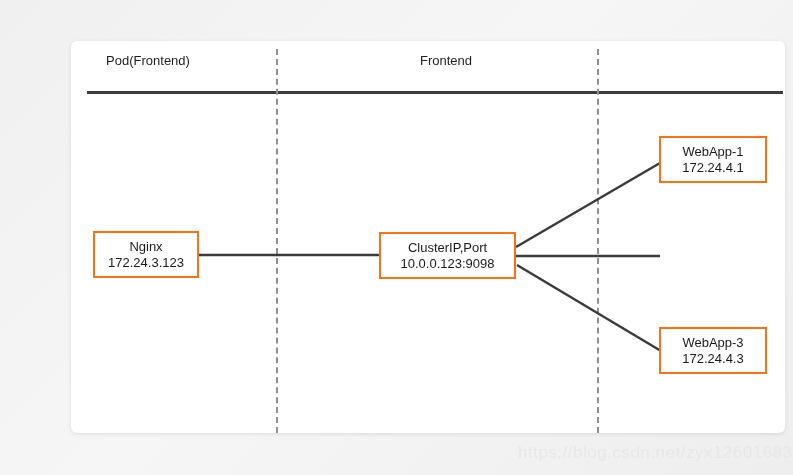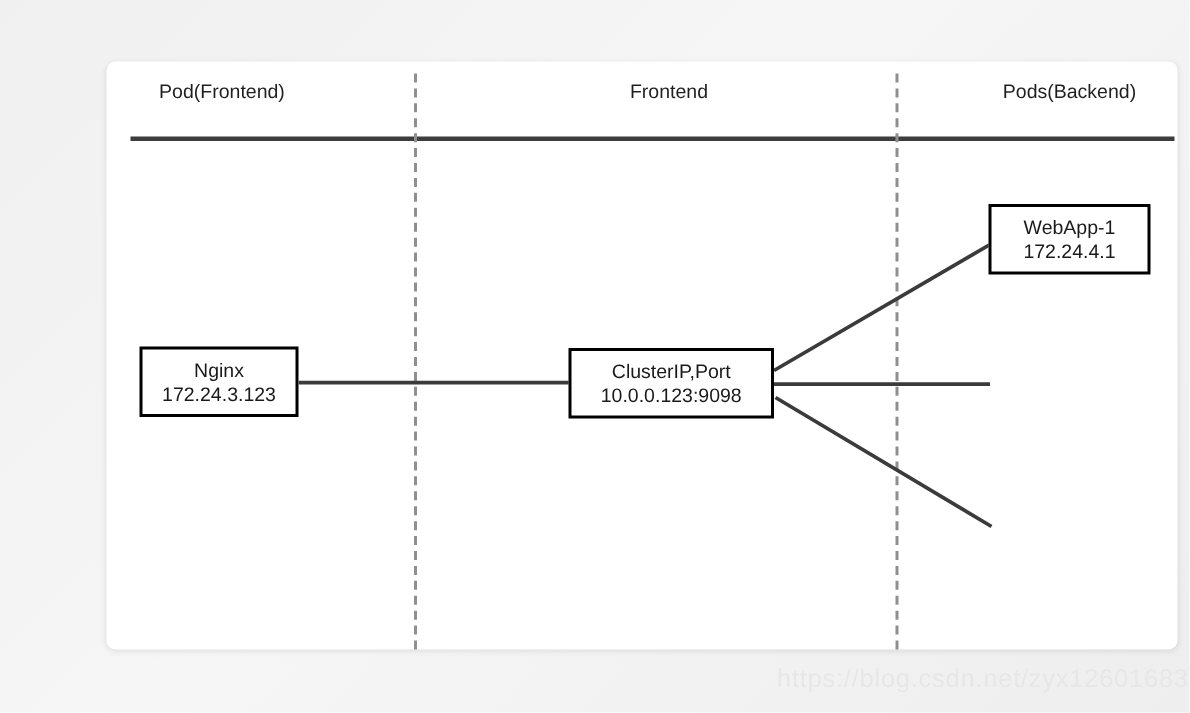--- a/index.html
+++ b/index.html
@@ -49,21 +49,21 @@
   .divider-2 { left: 526px; }
   .edges {
     position: absolute;
     left: 0; top: 0;
     width: 714px; height: 392px;
     pointer-events: none;
   }
   .node {
     position: absolute;
     background: #ffffff;
-    border: 2px solid #000000;
+    border: 2px solid #f97316;
     display: flex;
     flex-direction: column;
     align-items: center;
     justify-content: center;
     text-align: center;
     font-size: 13px;
     line-height: 16px;
     color: #1a1a1a;
   }
   .node-nginx   { left: 22px;  top: 190px; width: 106px; height: 47px; }
@@ -80,21 +80,20 @@
     letter-spacing: 0.5px;
   }
 </style>
 </head>
 <body>
 
 <div class="card">
 
   <div class="col-header hdr-frontend">Pod(Frontend)</div>
   <div class="col-header hdr-service">Frontend</div>
-  <div class="col-header hdr-backend">Pods(Backend)</div>
 
   <div class="header-rule"></div>
 
   <div class="divider divider-1"></div>
   <div class="divider divider-2"></div>
 
   <svg class="edges" viewBox="0 0 714 392" xmlns="http://www.w3.org/2000/svg">
     <line x1="128" y1="214" x2="309" y2="214" stroke="#3b3b3b" stroke-width="2.5"></line>
     <line x1="445" y1="206" x2="589" y2="122" stroke="#3b3b3b" stroke-width="2.5"></line>
     <line x1="445" y1="215" x2="589" y2="215" stroke="#3b3b3b" stroke-width="2.5"></line>
@@ -110,16 +109,20 @@
     <span>ClusterIP,Port</span>
     <span>10.0.0.123:9098</span>
   </div>
 
   <div class="node node-web1">
     <span>WebApp-1</span>
     <span>172.24.4.1</span>
   </div>
 
 
+  <div class="node node-web3">
+    <span>WebApp-3</span>
+    <span>172.24.4.3</span>
+  </div>
 
 </div>
 
 <div class="watermark">https://blog.csdn.net/zyx1260168395</div>
 
 </body></html>

